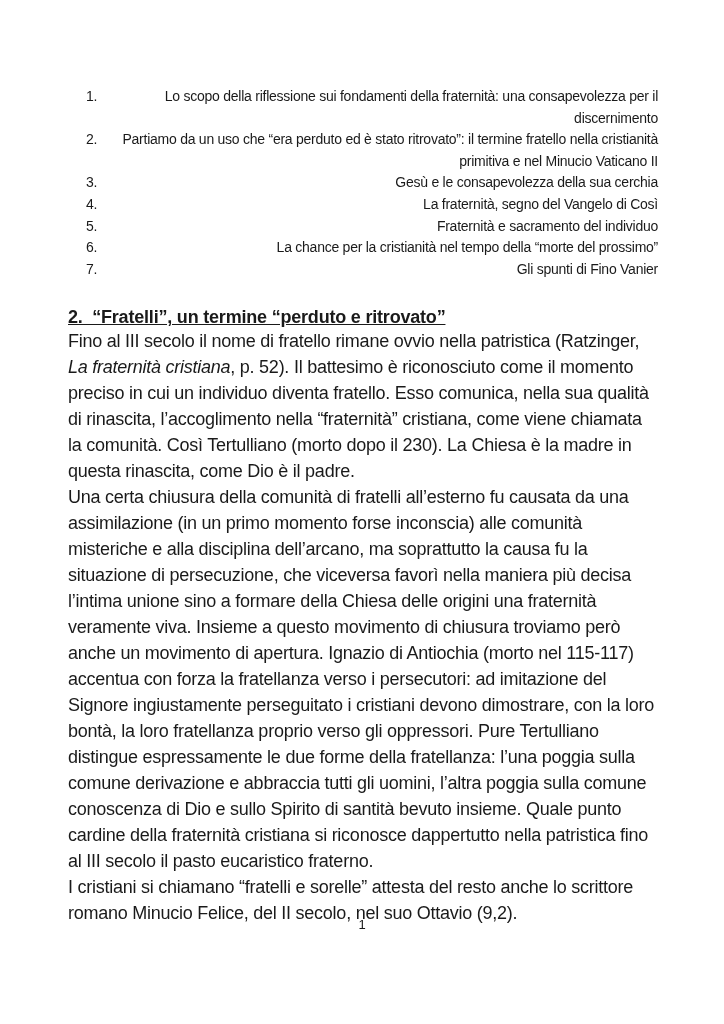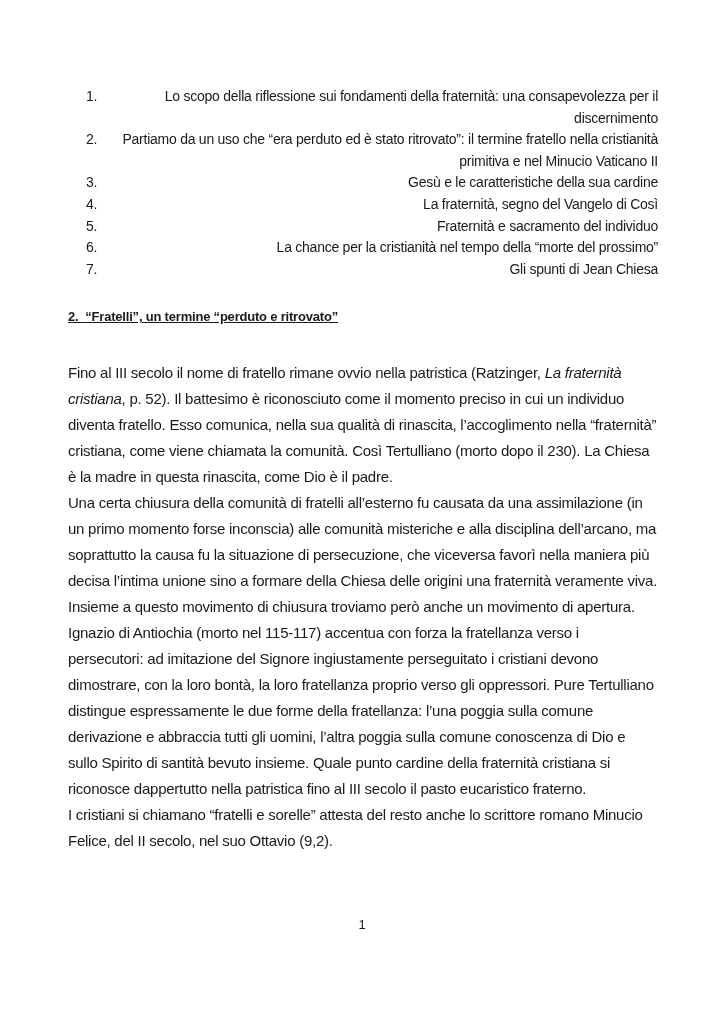--- a/index.html
+++ b/index.html
@@ -45,31 +45,30 @@
   .toc-num {
     flex: 0 0 24px;
   }
   .toc-text {
     flex: 1 1 auto;
     text-align: right;
   }
   
   .section-heading {
     margin: 26px 0 0 0;
-    font-size: 13px;
+    font-size: 18px;
     font-weight: bold;
     letter-spacing: -0.2px;
     line-height: 22px;
     text-decoration: underline;
     white-space: pre-wrap;
   }
   
   .body-text {
-    margin-top: 32px;
-    font-size: 15px;
+    font-size: 18px;
     letter-spacing: -0.25px;
     line-height: 26px;
   }
   .body-text p {
     margin: 0;
     padding: 0;
   }
   .body-text em {
     font-style: italic;
   }
@@ -94,37 +93,37 @@
       <div class="toc-item">
         <span class="toc-num">1.</span>
         <span class="toc-text">Lo scopo della riflessione sui fondamenti della fraternità: una consapevolezza per il discernimento</span>
       </div>
       <div class="toc-item">
         <span class="toc-num">2.</span>
         <span class="toc-text">Partiamo da un uso che “era perduto ed è stato ritrovato”: il termine fratello nella cristianità primitiva e nel Minucio Vaticano II</span>
       </div>
       <div class="toc-item">
         <span class="toc-num">3.</span>
-        <span class="toc-text">Gesù e le caratteristiche della sua cardine</span>
+        <span class="toc-text">Gesù e le consapevolezza della sua cerchia</span>
       </div>
       <div class="toc-item">
         <span class="toc-num">4.</span>
         <span class="toc-text">La fraternità, segno del Vangelo di Così</span>
       </div>
       <div class="toc-item">
         <span class="toc-num">5.</span>
         <span class="toc-text">Fraternità e sacramento del individuo</span>
       </div>
       <div class="toc-item">
         <span class="toc-num">6.</span>
         <span class="toc-text">La chance per la cristianità nel tempo della “morte del prossimo”</span>
       </div>
       <div class="toc-item">
         <span class="toc-num">7.</span>
-        <span class="toc-text">Gli spunti di Jean Chiesa</span>
+        <span class="toc-text">Gli spunti di Fino Vanier</span>
       </div>
     </div>
 
     <h2 class="section-heading">2.  “Fratelli”, un termine “perduto e ritrovato”</h2>
 
     <div class="body-text">
       <p><span>Fino al III secolo il nome di fratello rimane ovvio nella patristica (Ratzinger, </span><em>La fraternità cristiana</em><span>, p. 52). Il battesimo è riconosciuto come il momento preciso in cui un individuo diventa fratello. Esso comunica, nella sua qualità di rinascita, l’accoglimento nella “fraternità” cristiana, come viene chiamata la comunità. Così Tertulliano (morto dopo il 230). La Chiesa è la madre in questa rinascita, come Dio è il padre.</span></p>
       <p><span>Una certa chiusura della comunità di fratelli all’esterno fu causata da una assimilazione (in un primo momento forse inconscia) alle comunità misteriche e alla disciplina dell’arcano, ma soprattutto la causa fu la situazione di persecuzione, che viceversa favorì nella maniera più decisa l’intima unione sino a formare della Chiesa delle origini una fraternità veramente viva. Insieme a questo movimento di chiusura troviamo però anche un movimento di apertura. Ignazio di Antiochia (morto nel 115-117) accentua con forza la fratellanza verso i persecutori: ad imitazione del Signore ingiustamente perseguitato i cristiani devono dimostrare, con la loro bontà, la loro fratellanza proprio verso gli oppressori. Pure Tertulliano distingue espressamente le due forme della fratellanza: l’una poggia sulla comune derivazione e abbraccia tutti gli uomini, l’altra poggia sulla comune conoscenza di Dio e sullo Spirito di santità bevuto insieme. Quale punto cardine della fraternità cristiana si riconosce dappertutto nella patristica fino al III secolo il pasto eucaristico fraterno.</span></p>
       <p><span>I cristiani si chiamano “fratelli e sorelle” attesta del resto anche lo scrittore romano Minucio Felice, del II secolo, nel suo Ottavio (9,2).</span></p>
     </div>

